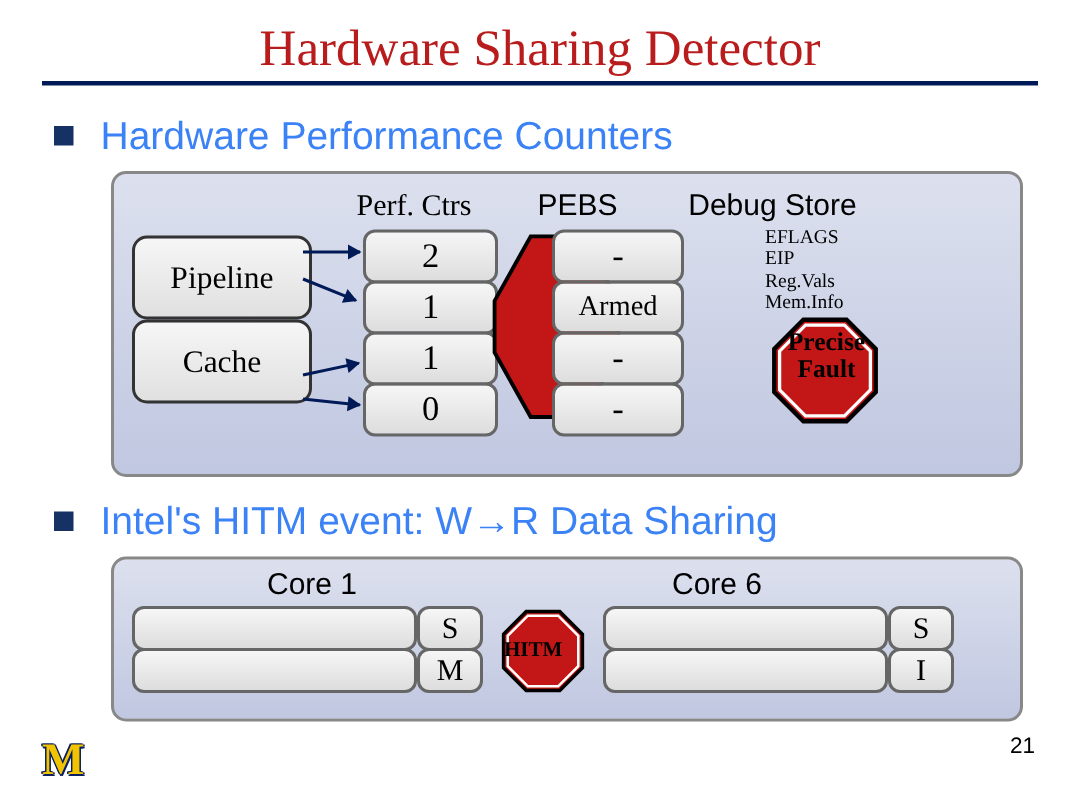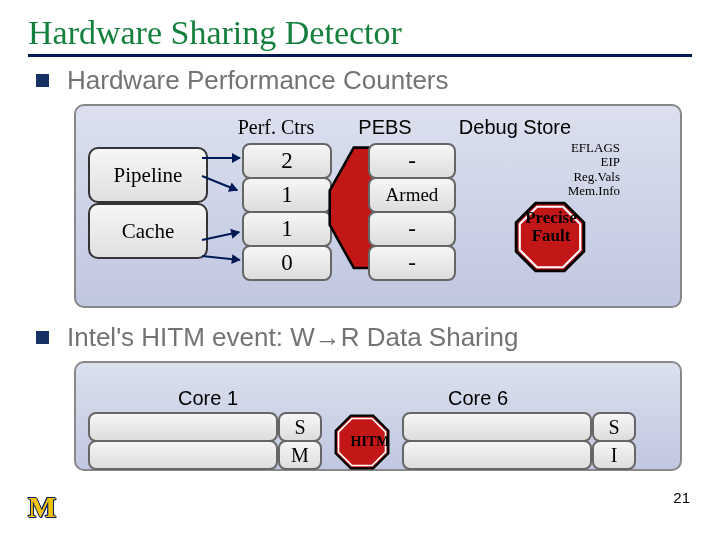--- a/index.html
+++ b/index.html
@@ -1,58 +1,58 @@
 <!DOCTYPE html>
 <html><head>
 <meta charset="utf-8">
 <style>
   * { box-sizing: border-box; margin: 0; padding: 0; }
   body { width: 720px; height: 540px; background: #fff; font-family: Arial, Helvetica, sans-serif; position: relative; overflow: hidden; }
   .slide { width: 720px; height: 540px; padding: 14px 28px 14px 28px; position: relative; }
-  .title { font-family: Garamond, "Times New Roman", serif; font-size: 34px; color: #15803d; border-bottom: 3px solid #001a57; padding-bottom: 2px; margin-bottom: 8px; }
+  .title { font-family: Garamond, "Times New Roman", serif; font-size: 34px; color: #b91c1c; border-bottom: 3px solid #001a57; padding-bottom: 2px; margin-bottom: 18px; text-align: center; }
   .bullet-row { display: flex; align-items: center; margin-bottom: 8px; margin-left: 8px; }
   .bullet-sq { width: 13px; height: 13px; background: #163264; margin-right: 18px; flex: 0 0 auto; }
-  .bullet-text { font-size: 26px; color: #737373; }
+  .bullet-text { font-size: 26px; color: #3b82f6; }
   .panel { border: 2px solid #888; border-radius: 10px; background: linear-gradient(#dce0ee, #c0c7e0); padding: 10px 12px 18px 12px; margin-left: 46px; margin-right: 10px; }
   .p1 { height: 204px; margin-bottom: 14px; }
   .p1-headers { display: flex; font-size: 20px; color: #000; margin-bottom: 4px; margin-left: 134px; }
   .p1-headers > div { text-align: center; }
   .hdr-pc { width: 108px; font-family: Liberation Serif, serif; }
   .hdr-pe { width: 110px; }
   .hdr-ds { width: 150px; }
   .p1-body { display: flex; align-items: flex-start; position: relative; }
   .srcboxes { width: 120px; display: flex; flex-direction: column; gap: 0; margin-top: 4px; }
   .srcbox { border: 2px solid #333; border-radius: 10px; background: linear-gradient(#f6f6f6,#e0e0e0); height: 56px; display: flex; align-items: center; justify-content: center; font-family: Garamond, "Times New Roman", serif; font-size: 21px; }
   .arrows { width: 36px; position: relative; }
   .arrow { position: absolute; height: 2px; background: #001a57; left: -6px; }
   .arrow::after { content: ""; position: absolute; right: -1px; top: -4px; border-left: 9px solid #001a57; border-top: 5px solid transparent; border-bottom: 5px solid transparent; }
   .ctrs { width: 90px; display: flex; flex-direction: column; gap: 0; margin-left: -2px; }
   .ctrs-cell, .pebs-cell { border: 2px solid #666; border-radius: 8px; background: linear-gradient(#f6f6f6,#ddd); height: 36px; display:flex; align-items:center; justify-content:center; font-family: Garamond, "Times New Roman", serif; font-size: 23px; margin-bottom: -2px; }
   .pebs { width: 88px; display:flex; flex-direction:column; margin-left: 36px; position: relative; }
   .ds-area { width: 150px; margin-left: 30px; position: relative; }
   .stop { position: absolute; width: 72px; height: 72px; left: 28px; top: 58px; }
   .stop svg { width: 100%; height: 100%; }
   .stop-text { position: absolute; top: 66px; left: 10px; width: 110px; text-align: center; font-family: Garamond, "Times New Roman", serif; font-size: 17px; line-height: 1.05; color:#000; font-weight: bold; }
-  .ds-list { position: absolute; top: -2px; left: 24px; width: 110px; font-family: Garamond, "Times New Roman", serif; font-size: 13px; line-height: 1.1; text-align: right; color:#000; }
+  .ds-list { position: absolute; top: -2px; left: 24px; width: 110px; font-family: Garamond, "Times New Roman", serif; font-size: 13px; line-height: 1.1; text-align: left; color:#000; }
   .mid-stop { position:absolute; left: 240px; top: -4px; width: 86px; height: 160px; pointer-events:none; }
-  .p2 { height: 110px; padding-top: 24px; }
+  .p2 { height: 110px; padding-top: 6px; }
   .corehdr { display:flex; font-size:20px; color:#000; margin-bottom:2px; }
   .corehdr > div { text-align:center; }
   .corehdr-c1 { width: 240px; }
   .corehdr-spacer { width:40px; }
   .corehdr-c2 { width: 240px; margin-left: -10px; }
   .corebody { display:flex; align-items:flex-start; }
   .cacheset { width: 190px; display:flex; flex-direction:column; }
   .cachecell { border:2px solid #666; border-radius:8px; background:linear-gradient(#f6f6f6,#ddd); height:30px; margin-bottom:-2px; }
   .statecol { width: 44px; display:flex; flex-direction:column; }
   .statecell { border:2px solid #666; border-radius:8px; background:linear-gradient(#f6f6f6,#ddd); height:30px; margin-bottom:-2px; display:flex; align-items:center; justify-content:center; font-family: Garamond, "Times New Roman", serif; font-size:20px; }
   .hitm-wrap { width: 80px; position:relative; }
   .hitm-stop { position:absolute; width:56px; height:56px; left:12px; top:2px; }
   .hitm-stop svg { width:100%; height:100%; }
-  .hitm-label { position:absolute; top:22px; left:14px; width:68px; text-align:center; font-family: Garamond,"Times New Roman",serif; font-weight:bold; font-size:14px; color:#000; }
+  .hitm-label { position:absolute; top:22px; left:14px; width:32px; text-align:center; font-family: Garamond,"Times New Roman",serif; font-weight:bold; font-size:14px; color:#000; }
   .mlogo { position:absolute; left:28px; bottom:16px; font-family: "Times New Roman", serif; font-weight:bold; font-size:30px; color:#f2c400; text-shadow: -1px 0 #0a1f62, 1px 0 #0a1f62, 0 -1px #0a1f62, 0 1px #0a1f62, -1px -1px #0a1f62, 1px 1px #0a1f62; letter-spacing:-2px; }
   .pagenum { position:absolute; right:30px; bottom:34px; font-size:15px; color:#000; }
 </style>
 </head>
 <body>
 
 <div class="slide">
   <div class="title">Hardware Sharing Detector</div>
 
   <div class="bullet-row">

